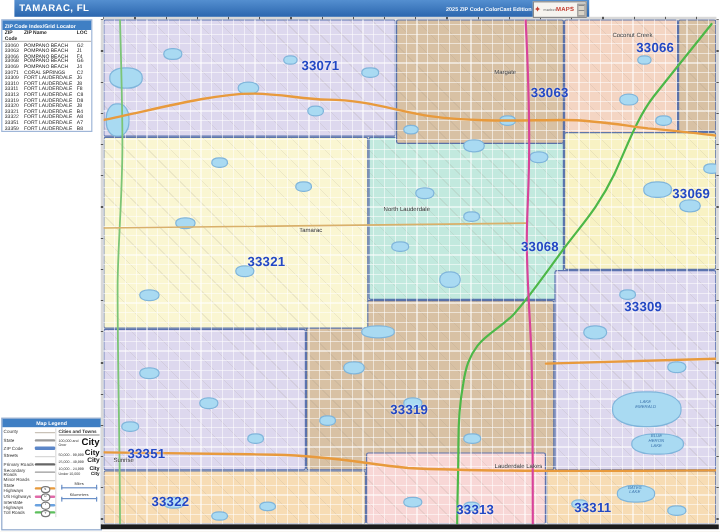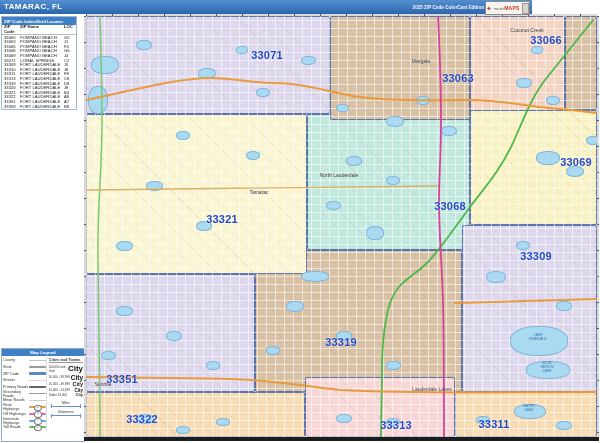--- a/index.html
+++ b/index.html
@@ -1,19 +1,19 @@
 <!DOCTYPE html>
 <html><head>
 <meta charset="utf-8">
 <style>
   html,body{margin:0;padding:0}
   body{width:600px;height:443px;position:relative;overflow:hidden;background:#fff;
        font-family:"Liberation Sans",sans-serif;-webkit-font-smoothing:antialiased}
   
-  .hdr{position:absolute;left:0;top:0;width:532px;height:14px;
+  .hdr{position:absolute;left:12px;top:0;width:479px;height:14px;
        background:linear-gradient(#548fd0,#2b66ae);color:#fff;z-index:30}
   .hdr-title{position:absolute;left:4px;top:2px;font-size:8px;font-weight:bold;letter-spacing:.4px}
   .hdr-edition{position:absolute;right:48px;top:4.5px;font-size:4.6px;font-weight:bold;opacity:.95}
   .hdr-logo{position:absolute;right:2px;top:1px;width:43px;height:12px;background:#f6f4ef;
             border:.5px solid #8a8a8a;display:flex;align-items:center;justify-content:center;gap:2px}
   .logo-star{color:#c23b2e;font-size:7px;line-height:7px}
   .logo-word{font-size:5px;font-weight:bold;color:#c23b2e;letter-spacing:.2px}
   .logo-word small{font-size:3px;color:#555;font-weight:normal}
   .logo-addr{width:9px;height:9px;background:#d9d4c8;border:.5px solid #999;
              background-image:repeating-linear-gradient(0deg,#8a8a8a 0 .5px,transparent .5px 2px)}
@@ -32,21 +32,21 @@
   .legend-body{display:flex;padding:1px 1px 0 1px}
   .lg-left{width:45px}
   .lg-item{display:flex;align-items:center;height:6.7px;font-size:3.8px;color:#333}
   .lg-item .lbl{flex:1}
   .lg-sample{width:17px;height:6px;position:relative;display:flex;align-items:center}
   .lg-line{width:100%;border-radius:1px}
   .lg-shield{position:absolute;left:5px;top:.5px;width:6px;height:4.5px;background:#fff;
              border:.5px solid #777;border-radius:50%;font-size:2.5px;text-align:center;line-height:4.5px;color:#333}
   .lg-right{width:36px;border-left:.5px solid #ddd;padding-left:2px}
   .lg-cities-hdr{font-size:3.9px;font-weight:bold;color:#333;border-bottom:.5px solid #999;margin-bottom:1px}
-  .lg-city-row{display:flex;align-items:center;justify-content:space-between;color:#333;margin:.6px 0}
+  .lg-city-row{display:flex;align-items:flex-end;justify-content:space-between;color:#333;margin:.6px 0}
   .lg-city-row .rng{font-size:3px}
   .lg-city-row .smp{font-weight:bold;color:#111}
   .lg-scale{margin-top:3.5px;text-align:center}
   .lg-scale .slbl{font-size:3.3px;color:#333}
   .lg-scale .sbar{height:1px;background:#6a90c8;margin:1px 2px 0 2px;position:relative}
   .lg-scale .sbar:before,.lg-scale .sbar:after{content:"";position:absolute;top:-1.5px;width:1px;height:4px;background:#6a90c8}
   .lg-scale .sbar:before{left:0}.lg-scale .sbar:after{right:0}
   
   #map{position:absolute;left:86px;top:16px;width:511px;height:421px;background:#eae6dc;overflow:hidden;z-index:5}
   .region{position:absolute;box-sizing:border-box;border:1px solid rgba(76,104,168,.9);border-radius:2px}

